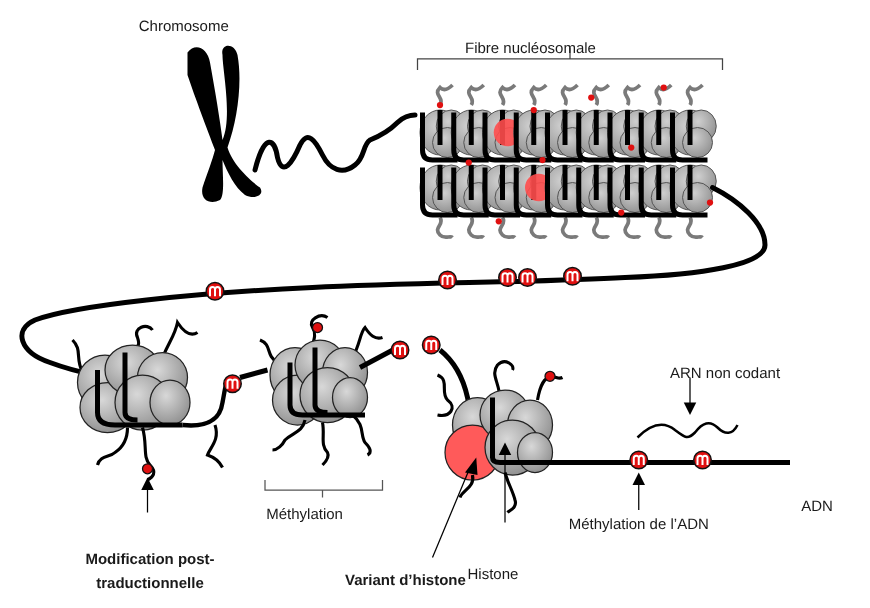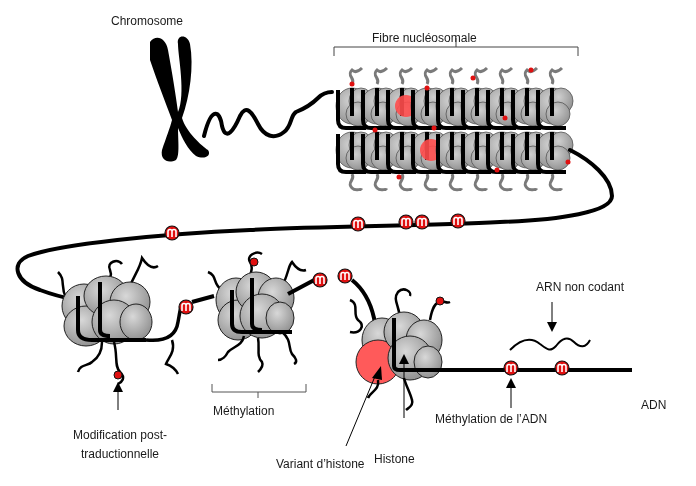--- a/index.html
+++ b/index.html
@@ -188,21 +188,21 @@
   </g>
   <g>
     <line x1="346" y1="446" x2="376" y2="374" stroke="#000" stroke-width="1"></line>
     <polygon points="372,378 382,380 381,366" fill="#000"></polygon>
   </g>
 </svg>
 
 <div class="lbl" style="left:111px;top:12px;">Chromosome</div>
 <div class="lbl" style="left:372px;top:9px;margin-top:20px;">Fibre nucléosomale</div>
 <div class="lbl" style="left:213px;top:402px;">Méthylation</div>
-<div class="lbl center" style="left:44px;top:426px;width:152px;">
+<div class="lbl center" style="left:44px;top:438px;width:152px;font-weight:bold;">
   <div>Modification post-</div>
   <div>traductionnelle</div>
 </div>
-<div class="lbl" style="left:276px;top:455px;">Variant d’histone</div>
+<div class="lbl" style="left:276px;top:455px;font-weight:bold;">Variant d’histone</div>
 <div class="lbl" style="left:374px;top:450px;">Histone</div>
-<div class="lbl" style="left:435px;top:410px;">Méthylation de l’ADN</div>
-<div class="lbl" style="left:536px;top:278px;">ARN non codant</div>
+<div class="lbl" style="left:455px;top:410px;">Méthylation de l’ADN</div>
+<div class="lbl" style="left:536px;top:289px;">ARN non codant</div>
 <div class="lbl" style="left:641px;top:360px;margin-top:36px;">ADN</div>
 
 </body></html>

